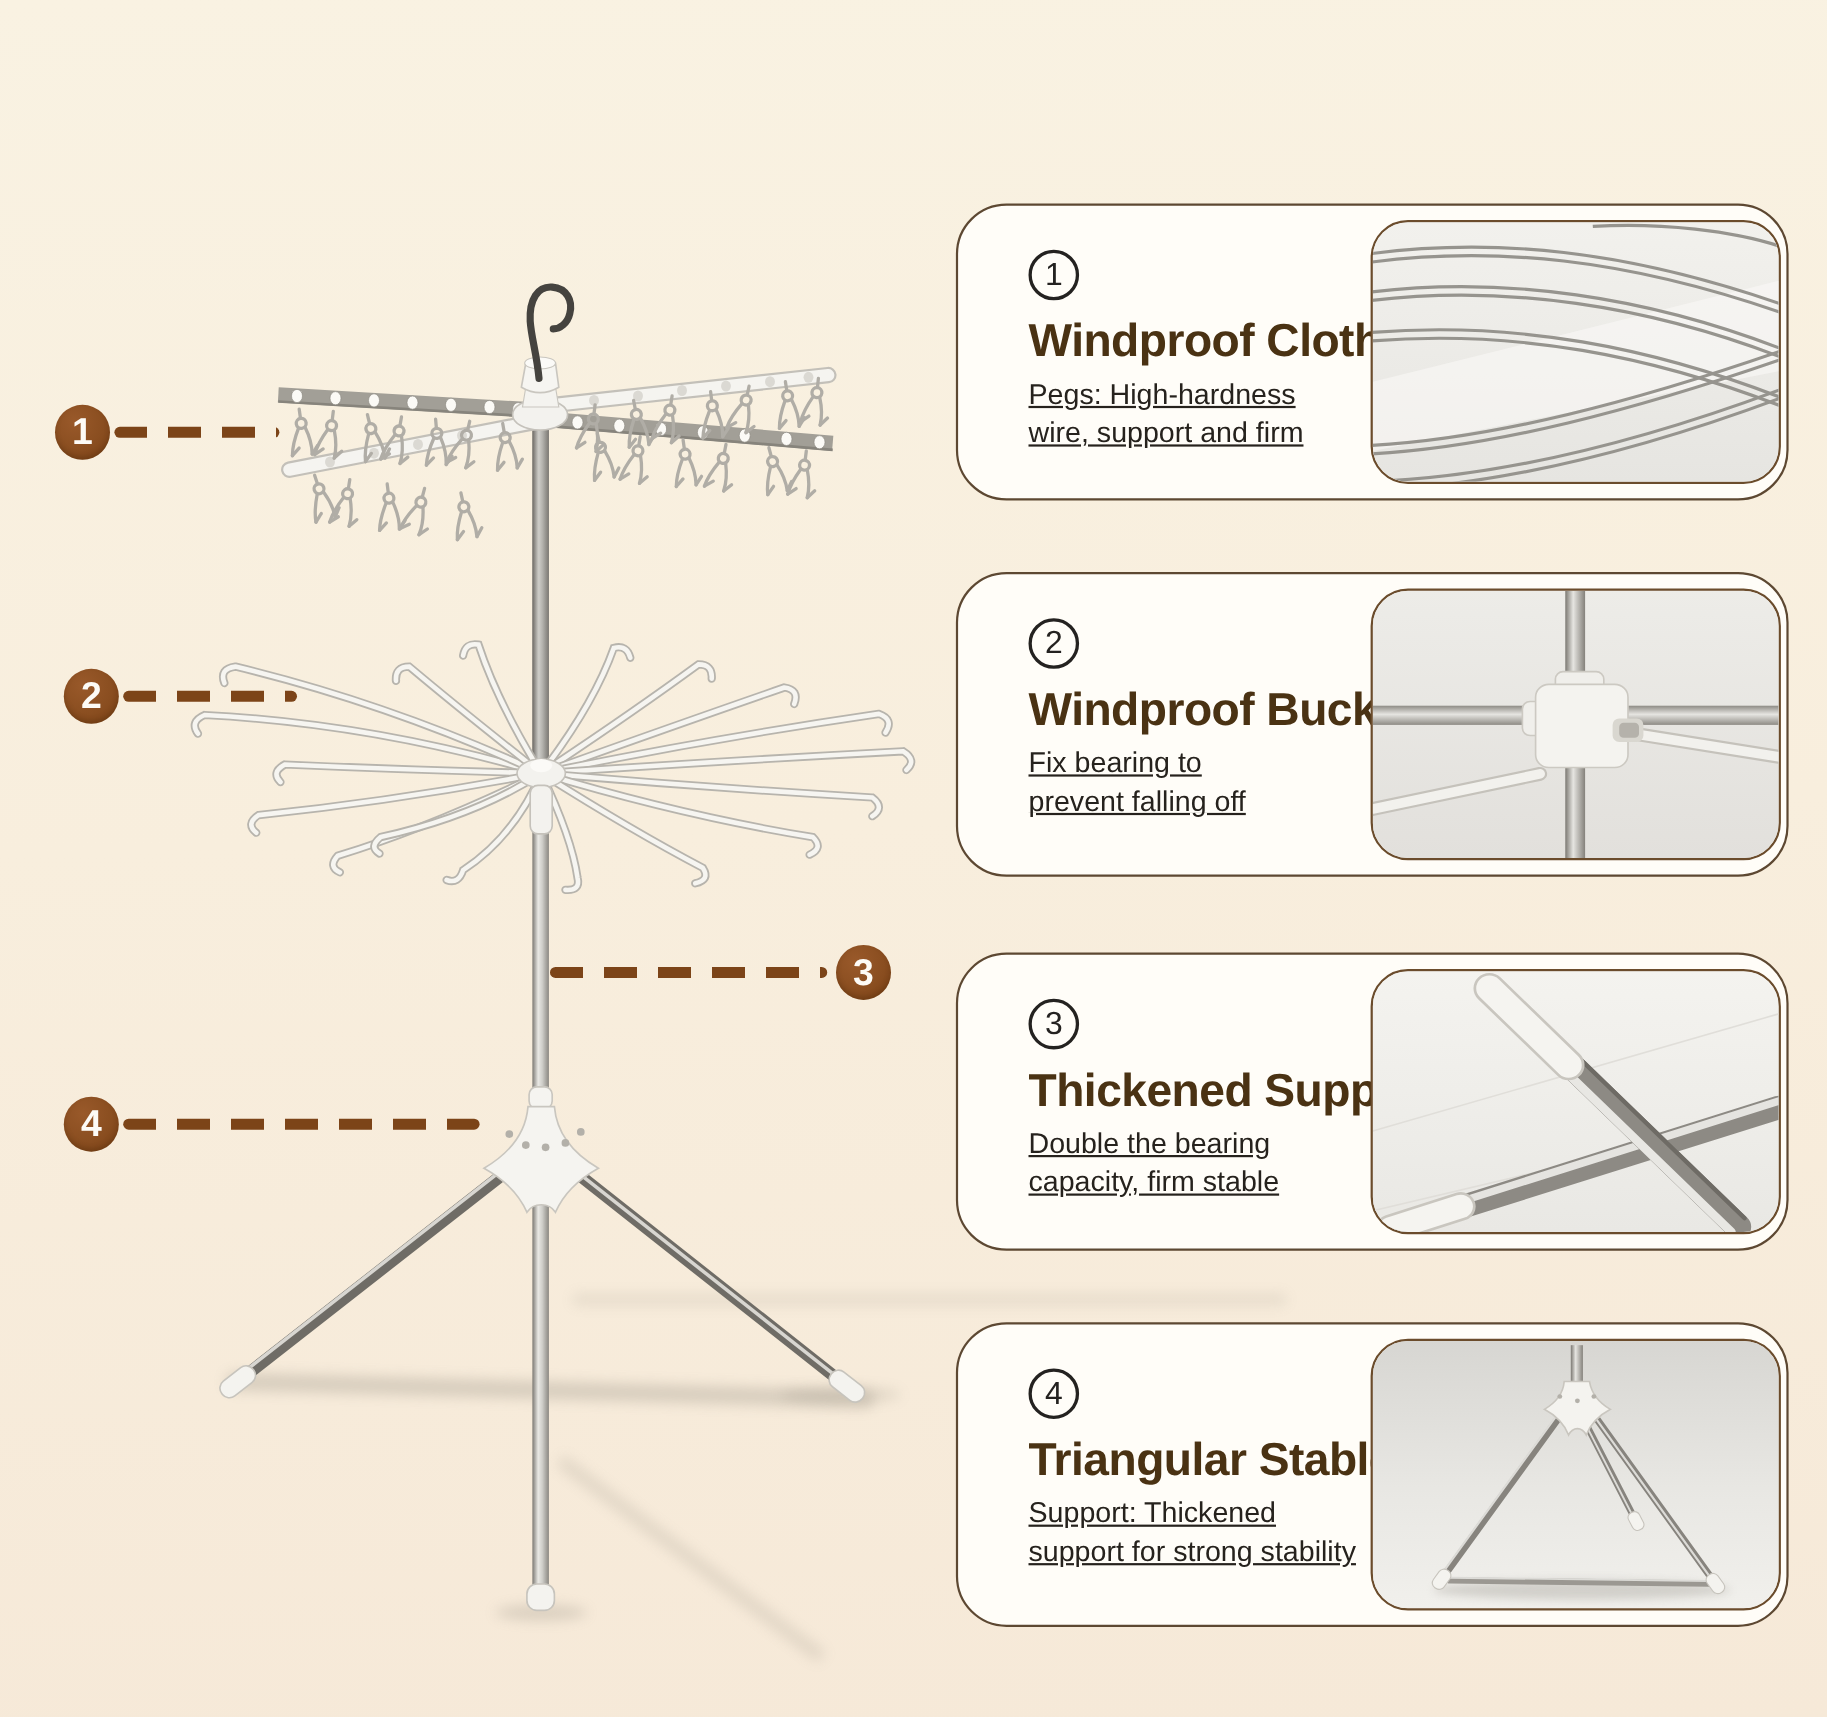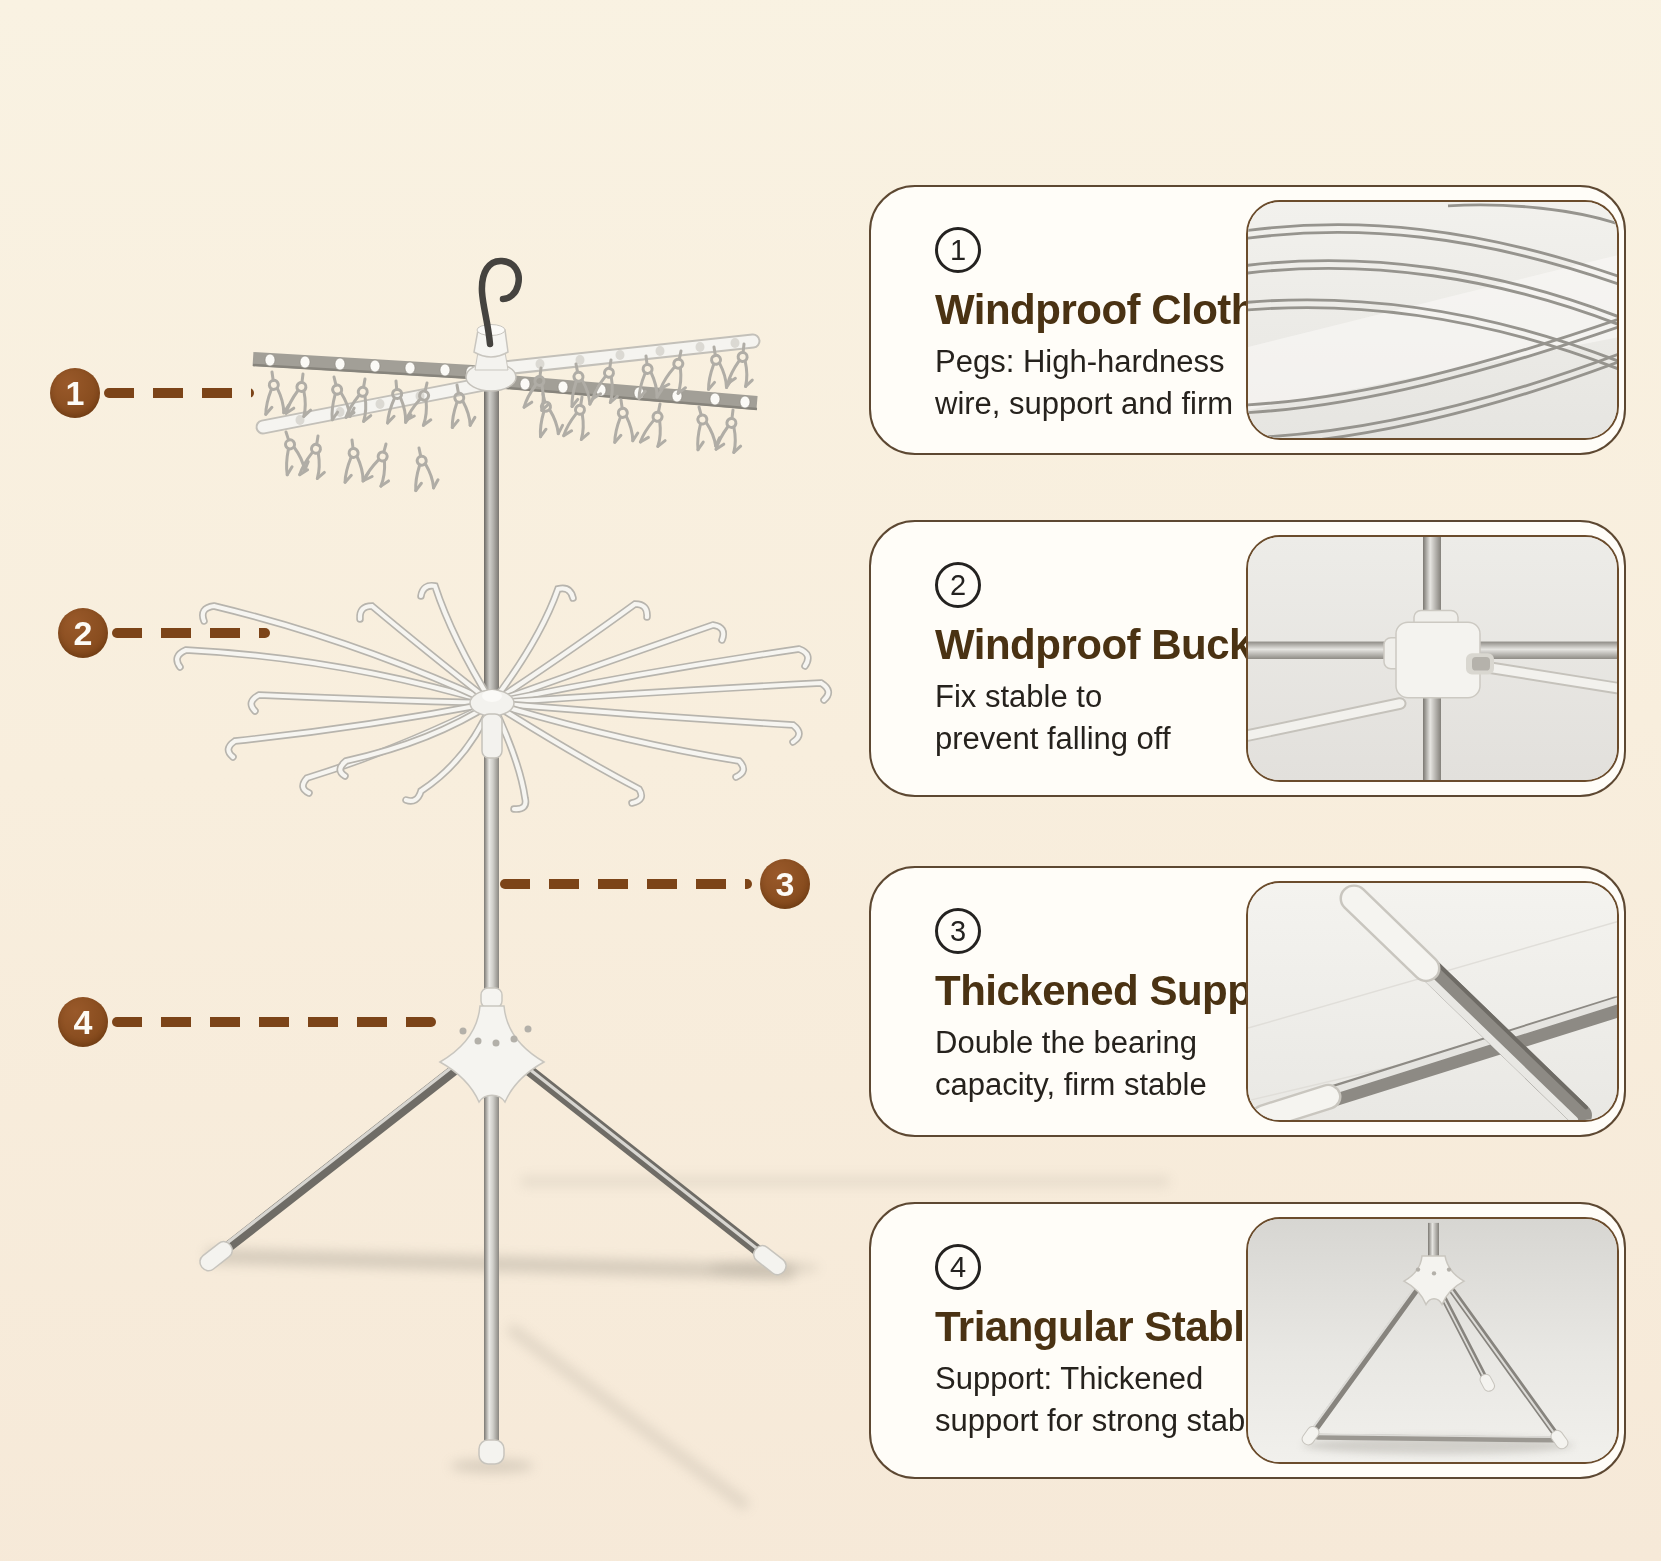--- a/index.html
+++ b/index.html
@@ -39,21 +39,21 @@
   .card-text{position:absolute;left:64px;top:40px;width:350px;}
   .badge{
     display:block;width:46px;height:46px;border:3px solid #242220;border-radius:50%;
     box-sizing:border-box;color:#242220;font-size:29px;line-height:40px;text-align:center;
     margin-bottom:13px;
   }
   .title{
     margin:0 0 7px 0;font-size:42px;font-weight:bold;color:#4a3213;
     letter-spacing:-0.5px;white-space:nowrap;
   }
-  .desc{margin:0;font-size:31px;line-height:1.36;color:#26221d;white-space:nowrap;}
+  .desc{margin:0;font-size:26px;line-height:1.36;color:#26221d;white-space:nowrap;text-decoration:underline;}
   .photo{
     position:absolute;margin:0;left:375px;top:13px;width:369px;bottom:13px;
     border:2px solid #6b4c2c;border-radius:34px;overflow:hidden;background:#ecebe7;
   }
   .photo svg{display:block;width:100%;height:100%;}
 
   
   .au{stroke:#b7b4ad;stroke-width:7.5;fill:none;stroke-linecap:round;}
   .ao{stroke:#f6f5f1;stroke-width:4.2;fill:none;stroke-linecap:round;}
   .wireP{stroke:#96948e;stroke-width:3;fill:none;}
@@ -295,21 +295,21 @@
             <path d="M-5 252 C120 248 250 212 374 164"></path>
         </g>
       </svg>
     </figure>
   </section>
 
   <section class="card card2">
     <div class="card-text">
       <span class="badge">2</span>
       <h2 class="title">Windproof Buckle:</h2>
-      <p class="desc"><span>Fix stable to</span><br>
+      <p class="desc"><span>Fix bearing to</span><br>
       <span>prevent falling off</span></p>
     </div>
     <figure class="photo">
       <svg viewBox="0 0 369 251" preserveAspectRatio="none" aria-hidden="true">
         <defs>
           <linearGradient id="g2" x1="0" y1="0" x2="0" y2="1">
             <stop offset="0" stop-color="#edecE8"></stop>
               <stop offset="1" stop-color="#e2e0dc"></stop>
             </linearGradient>
           <linearGradient id="mV" x1="0" y1="0" x2="1" y2="0">

